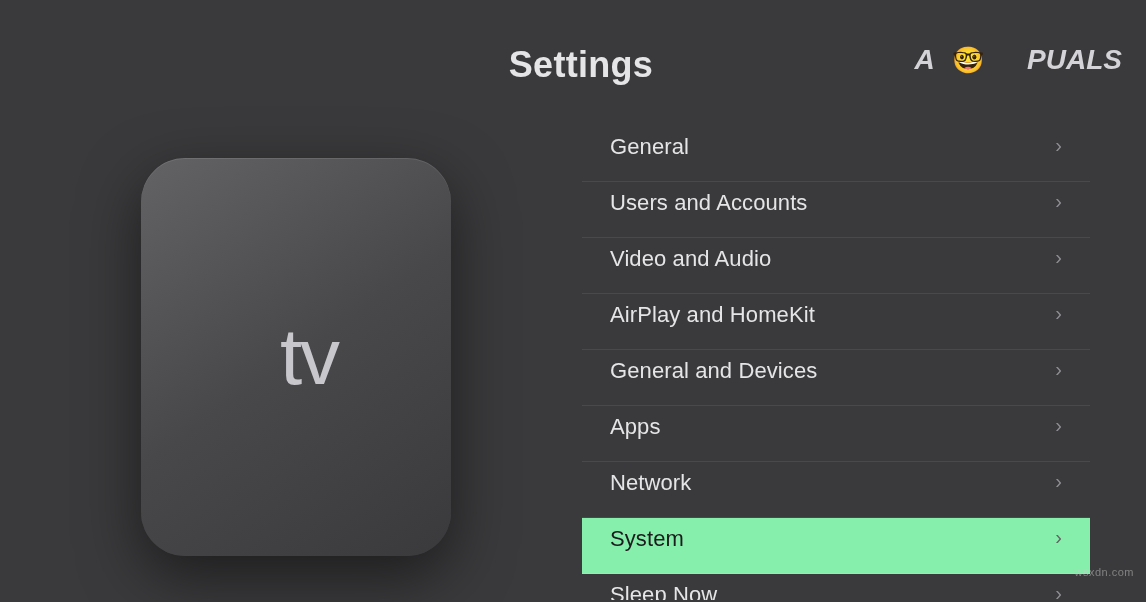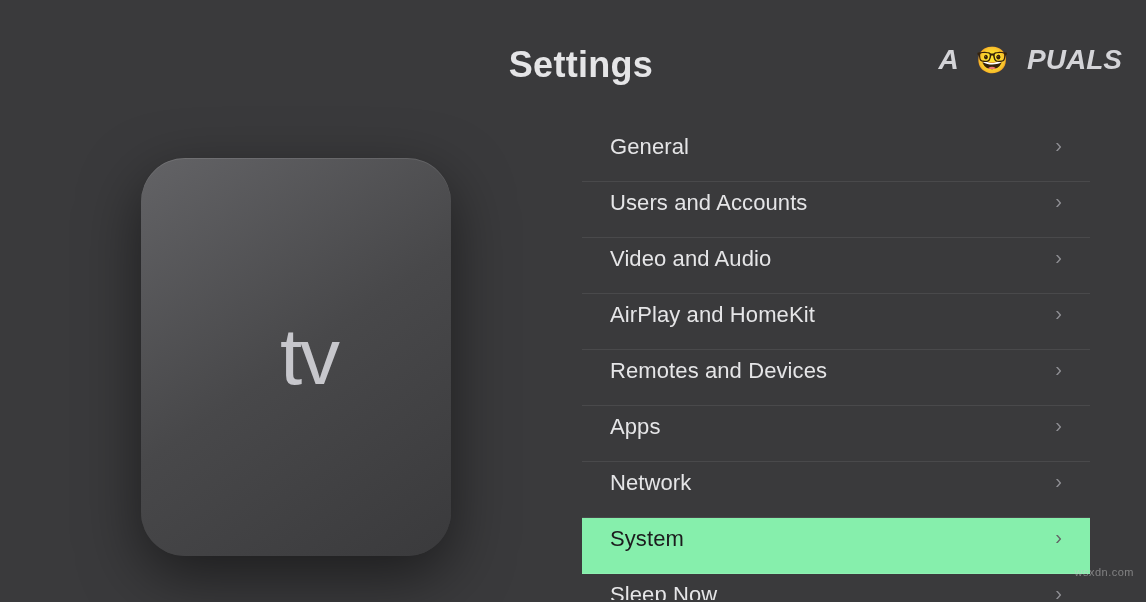--- a/index.html
+++ b/index.html
@@ -149,21 +149,21 @@
     }
   </style>
 </head>
 <body>
 
 <h1 class="page-title">Settings</h1>
 
 <div class="appuals-logo">
   <span style="font-size:28px; font-weight:900; color:#d4d4d8; font-style:italic;">A</span>
   <span style="font-size:26px;">🤓</span>
-  <span style="font-size:28px; font-weight:900; color:#d4d4d8; font-style:italic;">PUALS</span>
+  <span style="font-size:28px; font-weight:900; color:#d4d4d8; font-style:italic;margin-left:24px;">PUALS</span>
 </div>
 
 <div class="content-area">
 
   <div class="left-panel">
     <div class="apple-tv-box">
       <div class="apple-tv-content">
         <span class="apple-logo"></span>
         <span class="tv-text">tv</span>
       </div>
@@ -182,21 +182,21 @@
         </li>
         <li class="menu-item">
           <span class="menu-item-label">Video and Audio</span>
           <span class="chevron">›</span>
         </li>
         <li class="menu-item">
           <span class="menu-item-label">AirPlay and HomeKit</span>
           <span class="chevron">›</span>
         </li>
         <li class="menu-item">
-          <span class="menu-item-label">Remotes and Devices</span>
+          <span class="menu-item-label">General and Devices</span>
           <span class="chevron">›</span>
         </li>
         <li class="menu-item">
           <span class="menu-item-label">Apps</span>
           <span class="chevron">›</span>
         </li>
         <li class="menu-item">
           <span class="menu-item-label">Network</span>
           <span class="chevron">›</span>
         </li>

